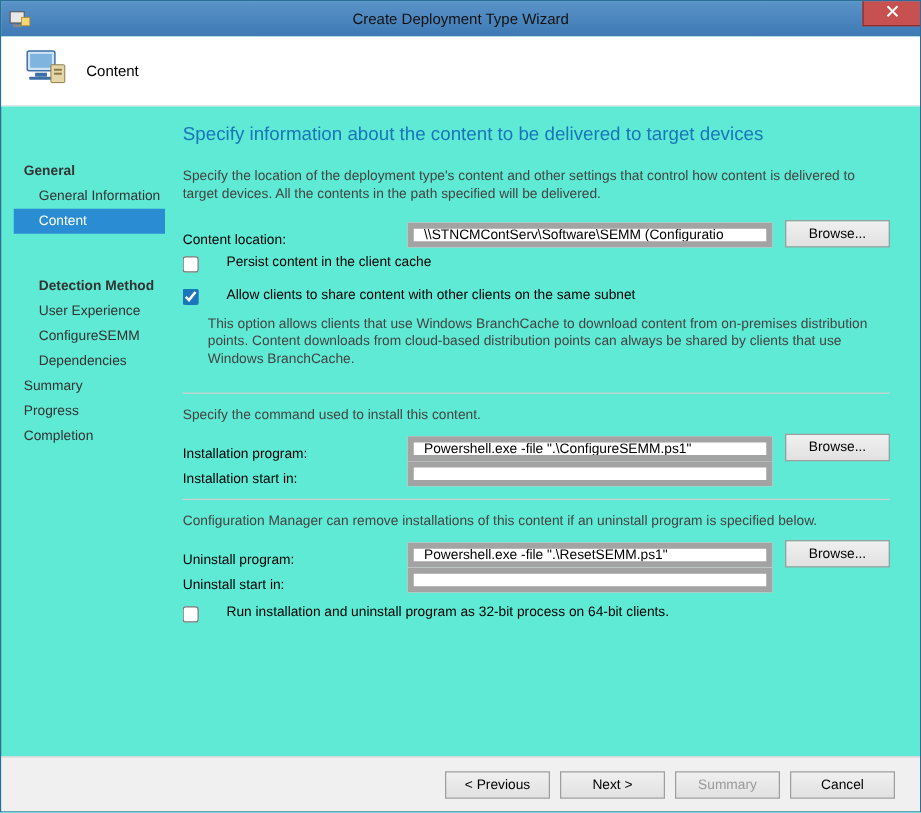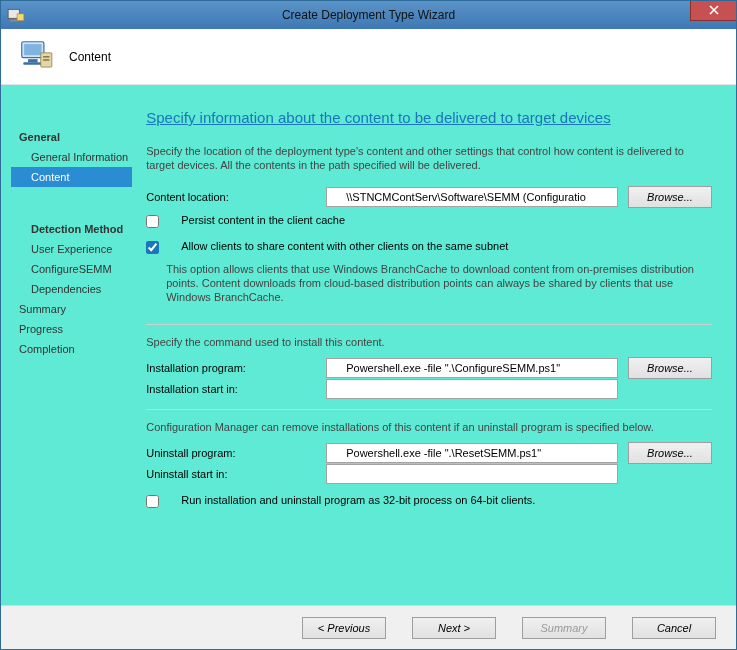--- a/index.html
+++ b/index.html
@@ -78,59 +78,57 @@
   .mainpane {
     flex: 1 1 auto;
     padding: 10px 24px 8px 12px;
     overflow: hidden;
     display:flex; flex-direction:column;
   }
   .mainpane h2 {
     color: #1a75bb;
     font-weight: normal;
     font-size: 15px;
-    margin: 14px 0 18px 0;
-    text-decoration: underline;
+    margin: 4px 0 18px 0;
   }
   .desc { color:#444; line-height:14px; margin-bottom:14px; }
   .formrow {
-    display:flex; align-items:center; gap:10px; margin: 0 0;
+    display:flex; align-items:flex-end; gap:10px; margin: 0 0;
   }
   .formrow .lbl { width:170px; color:#000; }
   .formrow input[type=text] {
-    flex:1 1 auto; height:20px; padding:1px 19px;
-    border:1px solid #a3a3a3; font-family:inherit; font-size:11px;
+    flex:1 1 auto; height:20px; padding:1px 8px;
+    border:5px solid #a3a3a3; font-family:inherit; font-size:11px;
     background:#fff;
   }
   .formrow .btn, .footer .btn {
     min-width: 84px; height:22px;
     background: linear-gradient(#f0f0f0,#e1e1e1);
     border:1px solid #9e9e9e;
     font-family:inherit; font-size:11px;
     cursor: pointer;
     padding: 0 10px;
-    font-style: italic;
   }
   .btn.disabled { color:#9a9a9a; cursor:default; }
   .checkrow { display:flex; align-items:flex-start; gap:22px; margin: 6px 0; }
   .checkrow input[type=checkbox]{ margin:1px 0 0 0; width:13px; height:13px; accent-color:#1a75bb;}
   .checkrow .chklbl { flex:1; }
   .helper {
     color:#444; margin:2px 0 10px 20px; line-height:14px;
   }
   hr.sep {
     border:none; border-top:1px solid #d0d0d0; margin: 10px 0;
   }
   
   .footer {
     height: 44px;
     border-top: 1px solid #d4d4d4;
     background:#f0f0f0;
     display:flex; justify-content:flex-end; align-items:center;
-    gap: 26px; padding-right: 20px;
+    gap: 8px; padding-right: 20px;
   }
 </style>
 </head>
 <body>
 
 <div class="outer">
 
   <div class="titlebar">
     <span class="sysicon">
       <svg viewBox="0 0 16 16">

